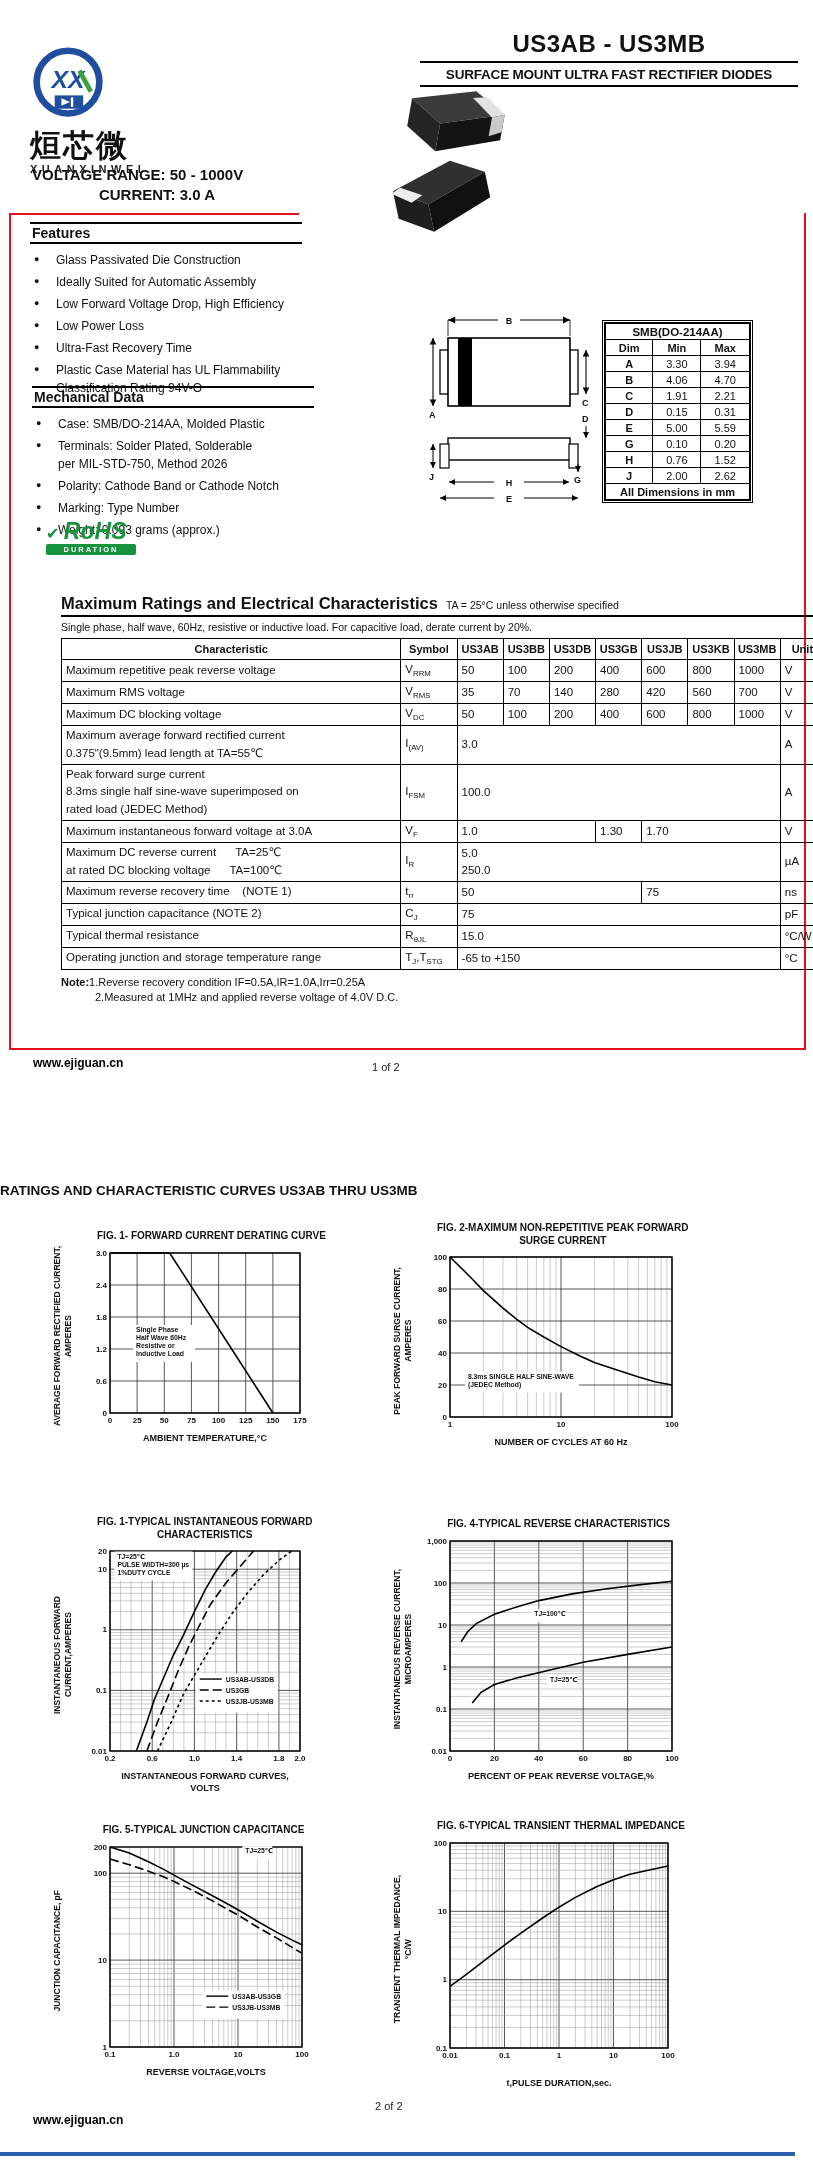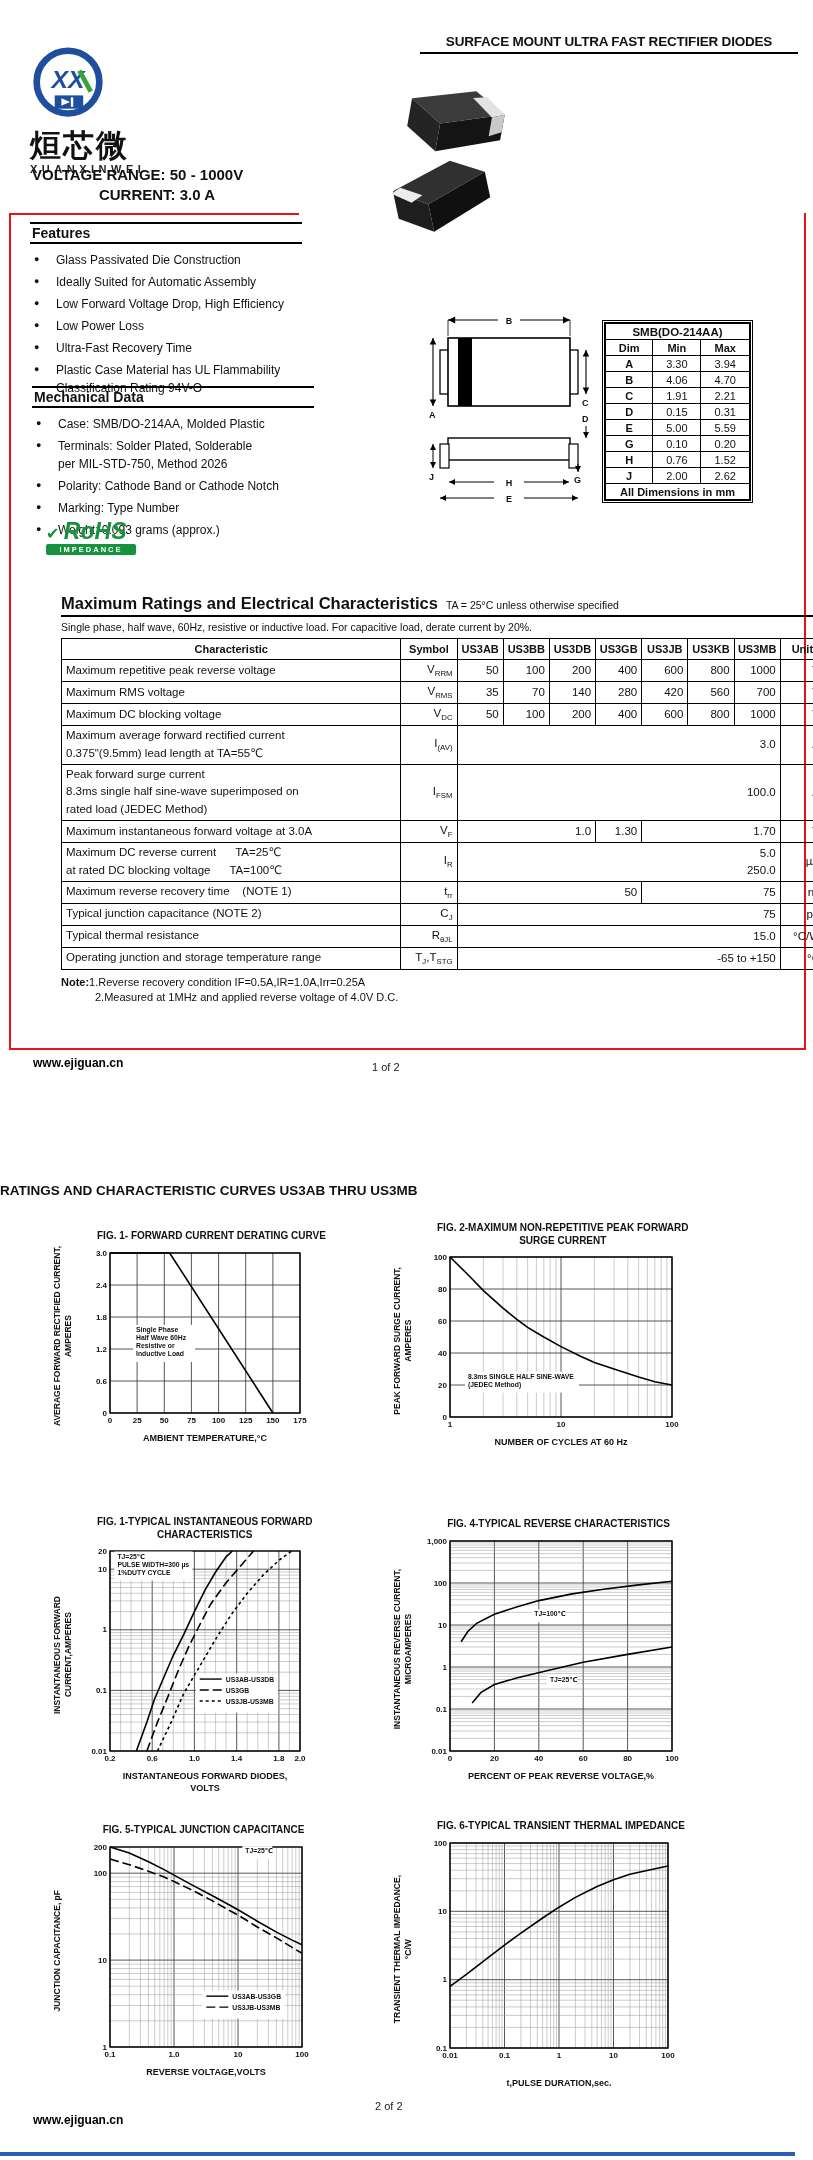--- a/index.html
+++ b/index.html
@@ -37,21 +37,21 @@
   table.dim{border:2px solid #000;outline:1px solid #000;outline-offset:1px;}
   
   .rt-head{display:flex;align-items:baseline;border-bottom:2px solid #000;padding-bottom:2px;}
   .rt-head .h1{font-size:16.5px;font-weight:bold;}
   .rt-head .h2{font-size:10.5px;margin-left:8px;}
   .rt-cond{font-size:10.5px;margin-top:4px;}
   table.rat{border-collapse:collapse;margin-top:5px;width:764px;font-size:11.5px;}
   table.rat td,table.rat th{border:1px solid #000;padding:1px 4px;vertical-align:middle;}
   table.rat th{font-weight:bold;font-size:11px;padding:4px 1px;}
   table.rat td.chr{text-align:left;white-space:pre-wrap;line-height:1.55;}
-  table.rat td.val,table.rat td.unit,table.rat td.sym{text-align:right;white-space:pre-line;line-height:1.5;}
+  table.rat td.val,table.rat td.unit,table.rat td.sym{text-align:left;white-space:pre-line;line-height:1.5;}
   table.rat sub{font-size:68%;}
   .notes{font-size:11px;margin-top:5px;line-height:1.4;}
   .notes .nl{font-weight:bold;}
   .notes .n2{padding-left:34px;}
   .foot-site{font-size:12px;font-weight:bold;color:#000000;}
   .foot-page{font-size:11px;color:#222;}
   
   .p2title{left:0;top:1183px;width:813px;font-size:13.5px;font-weight:bold;}
   .fig{position:absolute;}
   .fig-title{font-size:10px;font-weight:bold;text-align:center;white-space:pre-line;margin-left:45px;margin-bottom:2px;line-height:1.25;}
@@ -61,20 +61,21 @@
   svg text{font-family:"Liberation Sans","DejaVu Sans",sans-serif;}
   .tick{font-size:8px;font-weight:bold;fill:#111;}
   .ann{font-size:6.8px;font-weight:bold;fill:#111;}
   .olab{font-size:9px;font-weight:bold;fill:#111;}
   .bluebar{left:0;top:2152px;width:795px;height:4px;background:var(--fblue);}
 </style>
 </head>
 <body>
 
 <div class="abs hdr">
+  <div class="part">US3AB - US3MB</div>
   <div class="sub">SURFACE MOUNT ULTRA FAST RECTIFIER DIODES</div>
 </div>
 
 <div class="abs logo">
   <svg width="76" height="76" viewBox="0 0 80 80">
     <circle cx="40" cy="38" r="33" fill="none" stroke="#1f4e9f" stroke-width="7"></circle>
     <text x="40" y="44" text-anchor="middle" font-size="26" font-style="italic" font-weight="bold" fill="#1f4e9f">XX</text>
     <path d="M52 26 L64 48" stroke="#3aa23a" stroke-width="5"></path>
     <rect x="26" y="52" width="30" height="14" fill="#1f4e9f"></rect>
     <path d="M33 55 L42 59 L33 63 Z" fill="#fff"></path>
@@ -131,21 +132,21 @@
 per MIL-STD-750, Method 2026</span></li>
       <li><span class="dot">●</span><span>Polarity: Cathode Band or Cathode Notch</span></li>
       <li><span class="dot">●</span><span>Marking: Type Number</span></li>
       <li><span class="dot">●</span><span>Weight: 0.093 grams (approx.)</span></li>
     </ul>
 </div>
 
 <div class="abs rohs">
   <div><span class="chk">✔</span>
        <span class="r1">RoHS</span></div>
-  <div class="r2">IMPEDANCE</div>
+  <div class="r2">DURATION</div>
 </div>
 
 <svg class="abs" style="left:428px;top:306px;" width="172" height="240" viewBox="0 0 172 240">
   <defs>
     <marker id="ar" markerWidth="8" markerHeight="8" refX="6" refY="3" orient="auto">
         <path d="M0,0 L6,3 L0,6 Z" fill="#000"></path>
       </marker>
     <marker id="al" markerWidth="8" markerHeight="8" refX="0" refY="3" orient="auto">
         <path d="M6,0 L0,3 L6,6 Z" fill="#000"></path>
       </marker>
@@ -540,21 +541,21 @@
         <text x="41.388888888888886" y="31.56968199455389" class="ann">1%DUTY CYCLE</text>
         <rect x="119.72222222222223" y="130.55936861017818" width="82.4" height="39" fill="#fff"></rect>
         <line x1="123.72222222222223" x2="145.72222222222223" y1="136.05936861017818" y2="136.05936861017818" stroke="#000" stroke-width="1.4" stroke-dasharray=""></line>
         <text x="149.72222222222223" y="138.55936861017818" class="ann">US3AB-US3DB</text>
         <line x1="123.72222222222223" x2="145.72222222222223" y1="147.05936861017818" y2="147.05936861017818" stroke="#000" stroke-width="1.4" stroke-dasharray="9,4"></line>
         <text x="149.72222222222223" y="149.55936861017818" class="ann">US3GB</text>
         <line x1="123.72222222222223" x2="145.72222222222223" y1="158.05936861017818" y2="158.05936861017818" stroke="#000" stroke-width="1.4" stroke-dasharray="3,3"></line>
         <text x="149.72222222222223" y="160.55936861017818" class="ann">US3JB-US3MB</text>
       </svg>
   </div>
-  <div class="xlab" style="width:190px;">INSTANTANEOUS FORWARD DIODES,
+  <div class="xlab" style="width:190px;">INSTANTANEOUS FORWARD CURVES,
 VOLTS</div>
 </div>
 
 <div class="fig" style="left:392px;top:1518px;">
   <div class="fig-title">FIG. 4-TYPICAL REVERSE CHARACTERISTICS</div>
   <div class="fig-body">
     <div class="ylab">INSTANTANEOUS REVERSE CURRENT,
 MICROAMPERES</div>
     <svg width="264" height="234">
         <line x1="34.0" x2="34.0" y1="8" y2="218" stroke="#444" stroke-width="0.9"></line>

